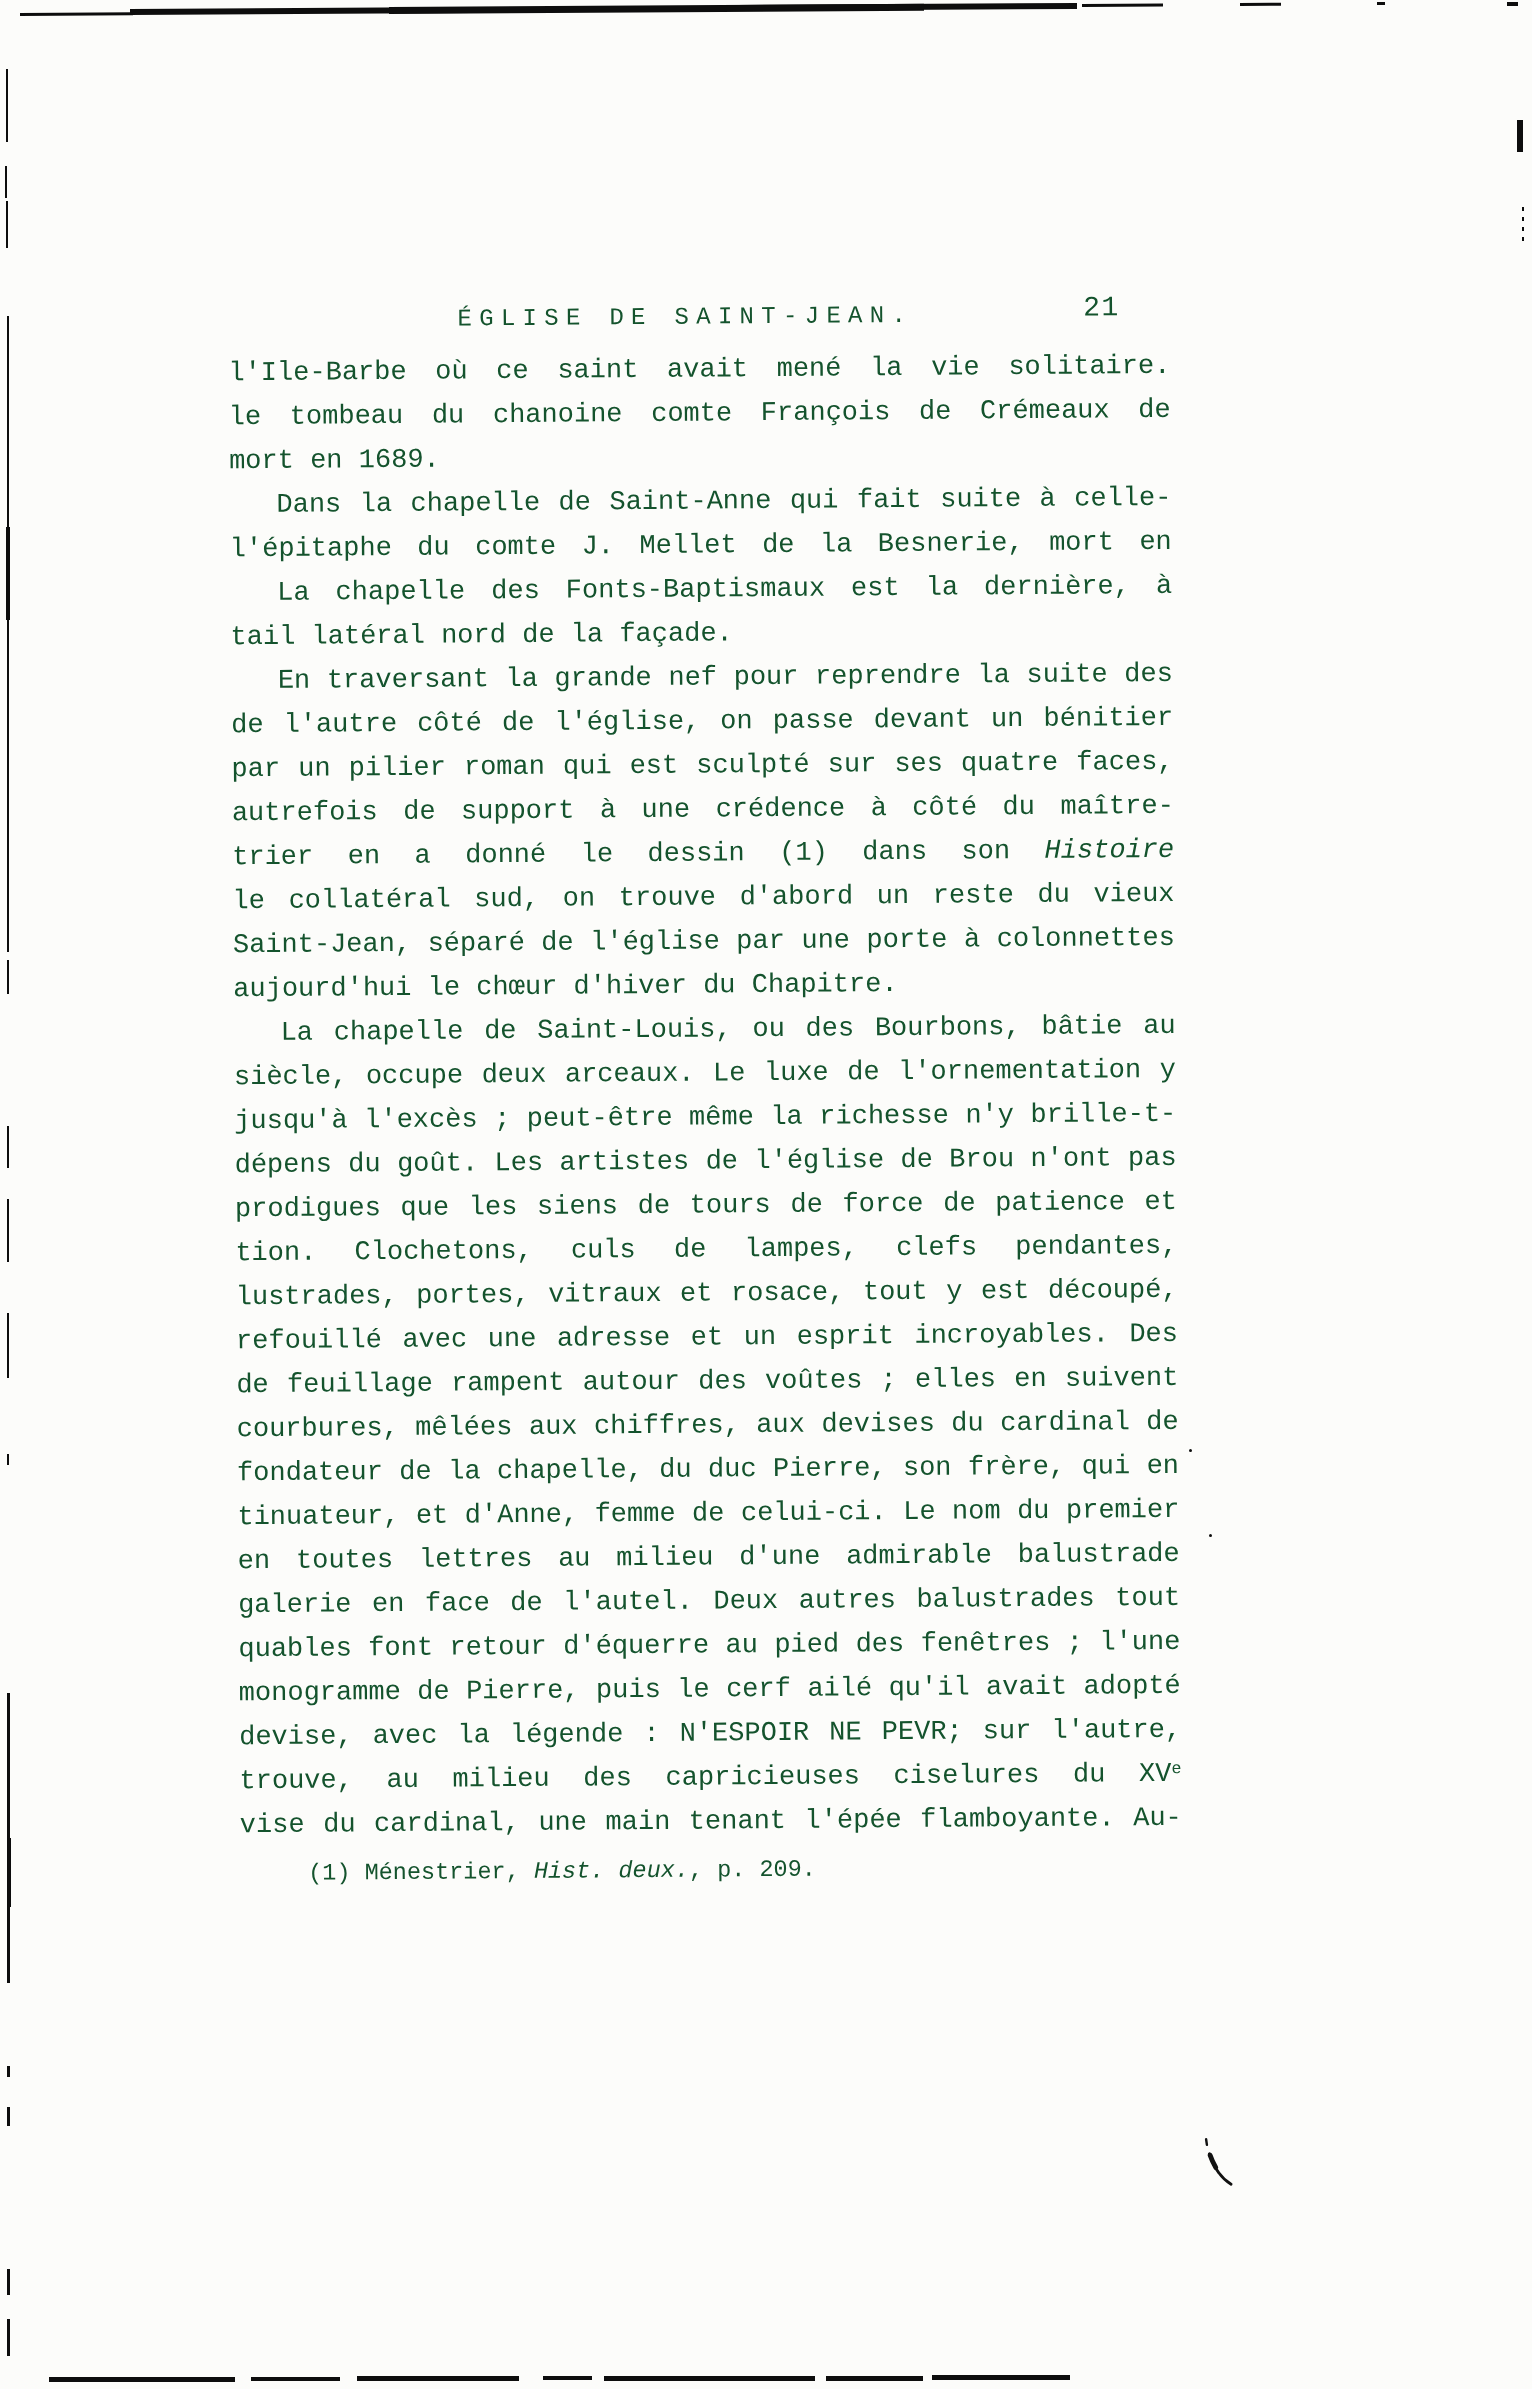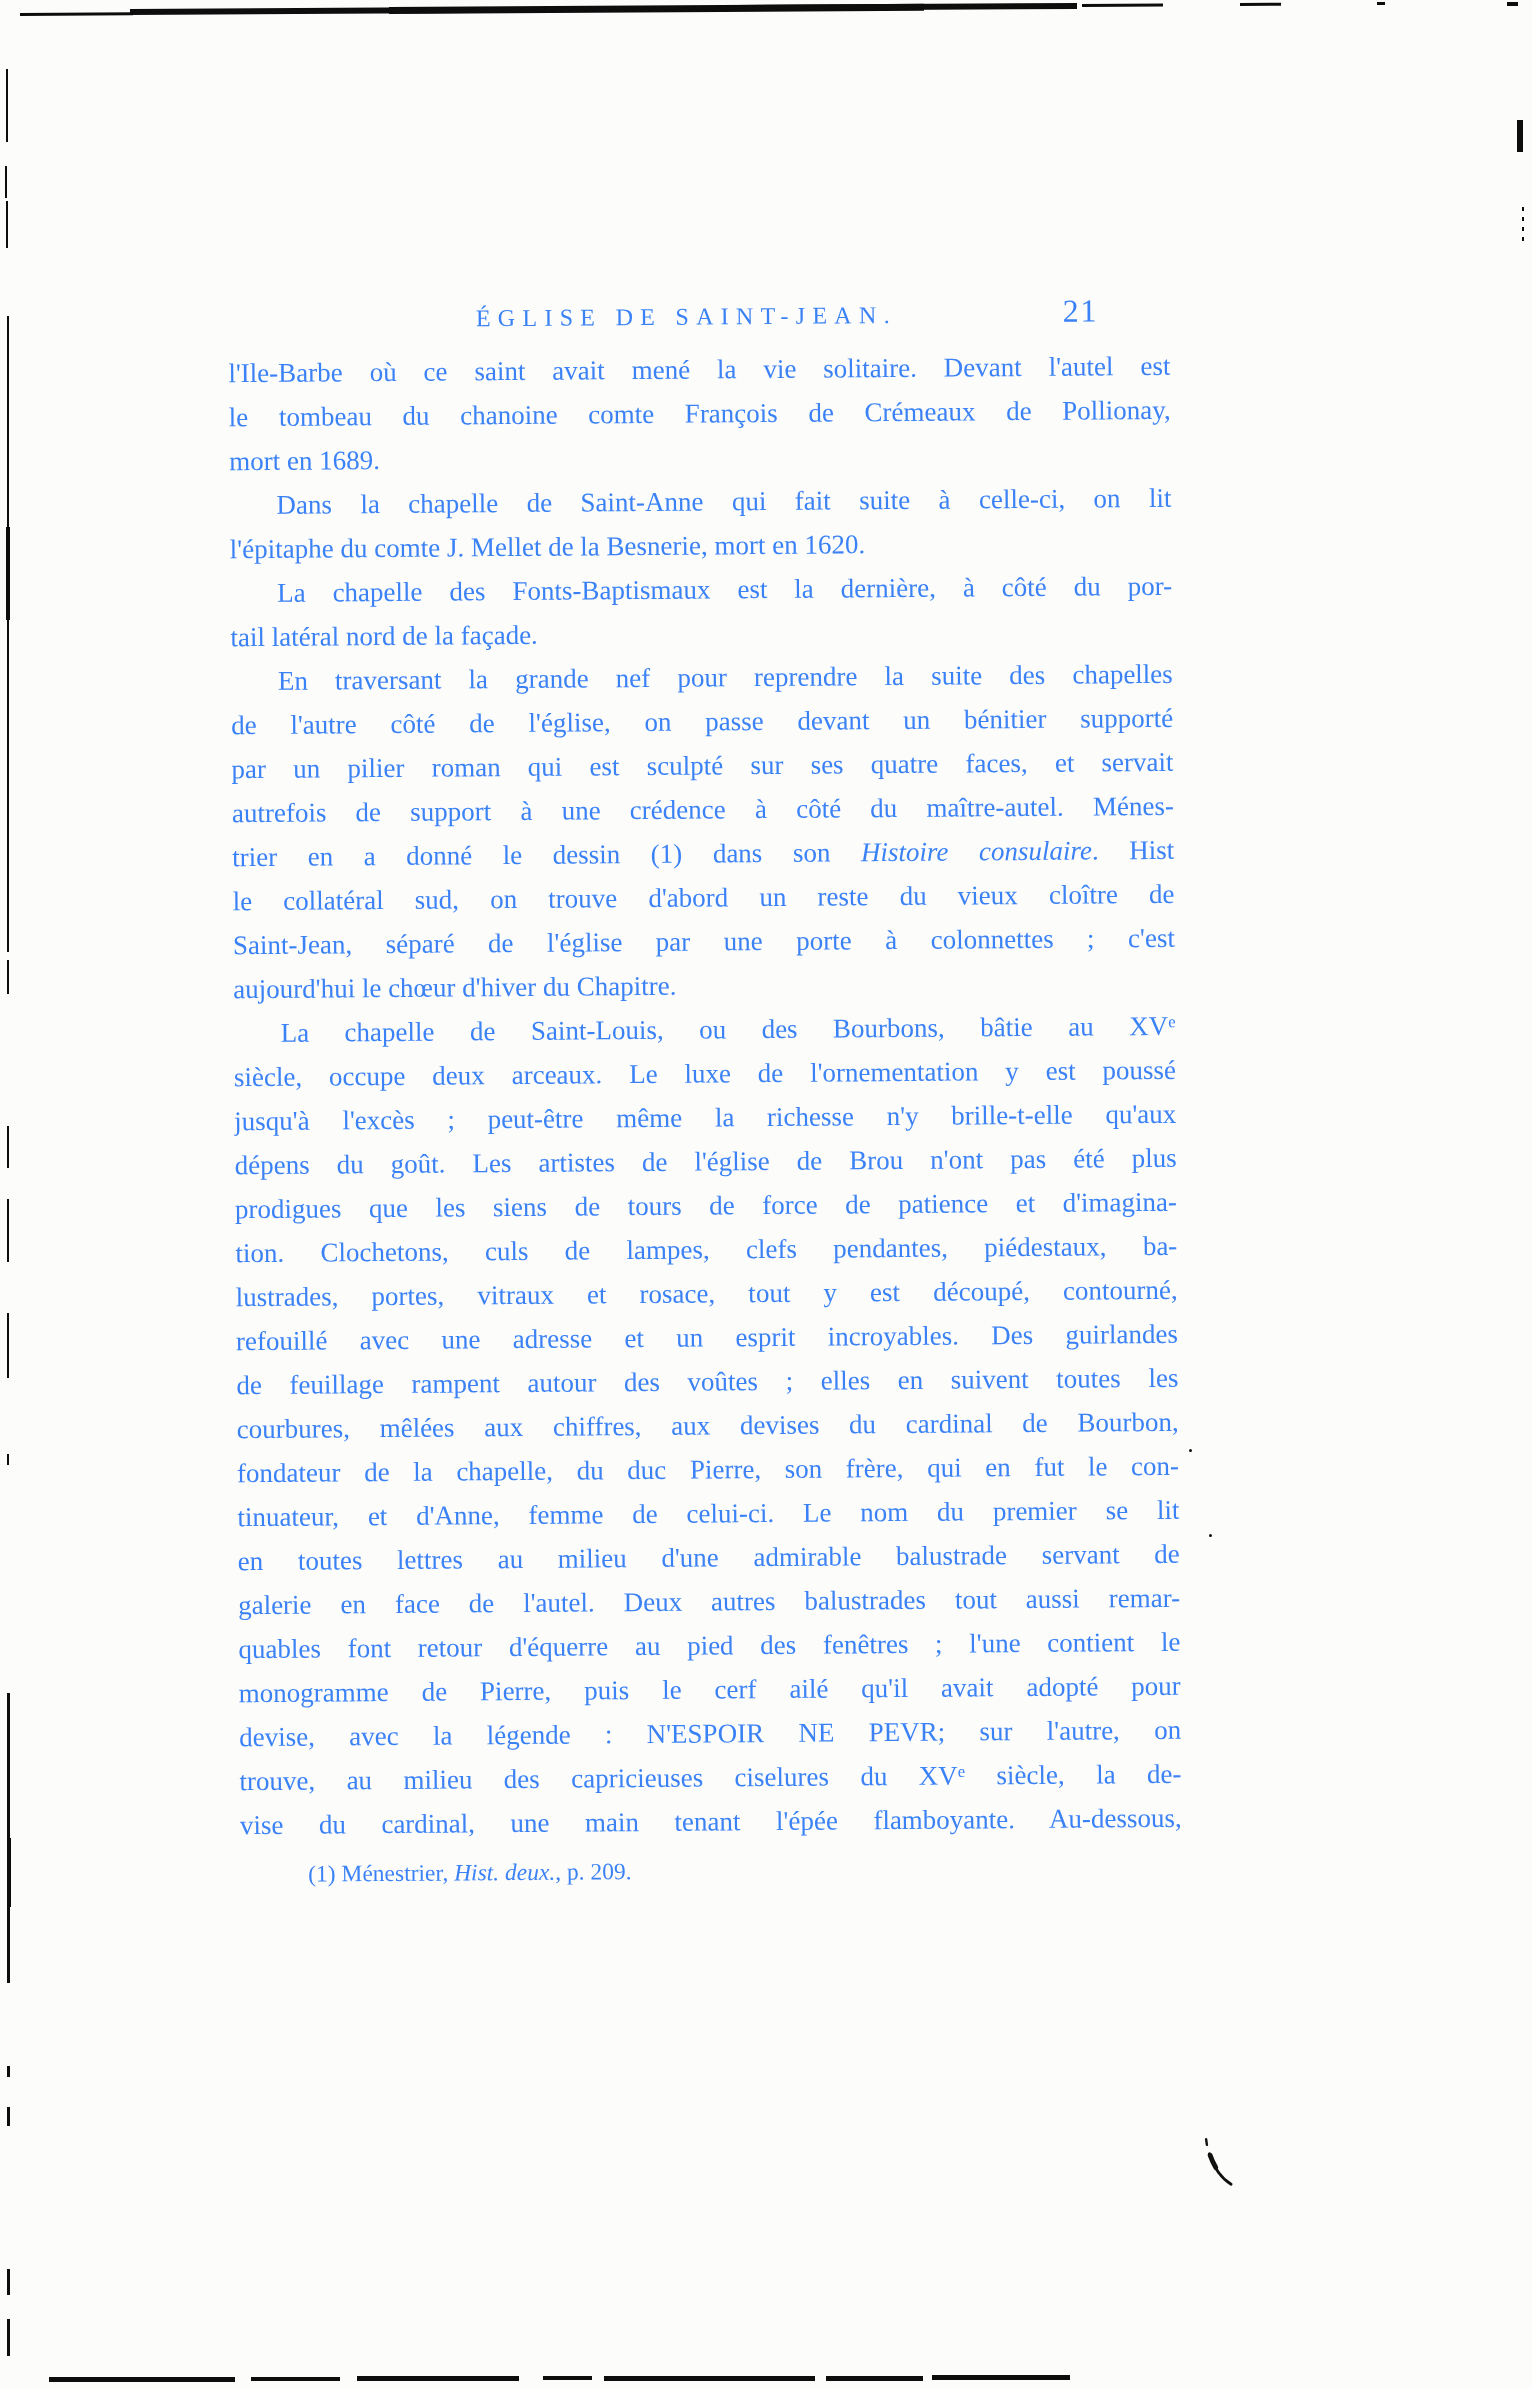--- a/index.html
+++ b/index.html
@@ -6,22 +6,22 @@
     margin: 0;
     padding: 0;
     background: #ffffff;
   }
   .page {
     position: relative;
     width: 1533px;
     height: 2389px;
     background: #fcfcfa;
     overflow: hidden;
-    font-family: Liberation Serif, serif;
-    color: #3b82f6;
+    font-family: Liberation Mono, monospace;
+    color: #14532d;
   }
   
   .scan-content {
     position: absolute;
     left: 0; top: 0; right: 0; bottom: 0;
     transform: rotate(-0.45deg);
     transform-origin: 50% 40%;
   }
   .running-head {
     position: absolute;
@@ -34,23 +34,23 @@
     position: absolute;
     left: 50%;
     top: 4.9px;
     transform: translateX(-53%);
     font-size: 24px;
     letter-spacing: 7.3px;
     white-space: nowrap;
   }
   .page-number {
     position: absolute;
-    right: 72px;
+    right: 50px;
     top: -3.2px;
-    font-size: 32px;
+    font-size: 28px;
     letter-spacing: 1.6px;
   }
   .text-block {
     position: absolute;
     left: 233px;
     top: 347px;
     width: 942px;
     font-size: 27px;
     line-height: 44px;
   }

